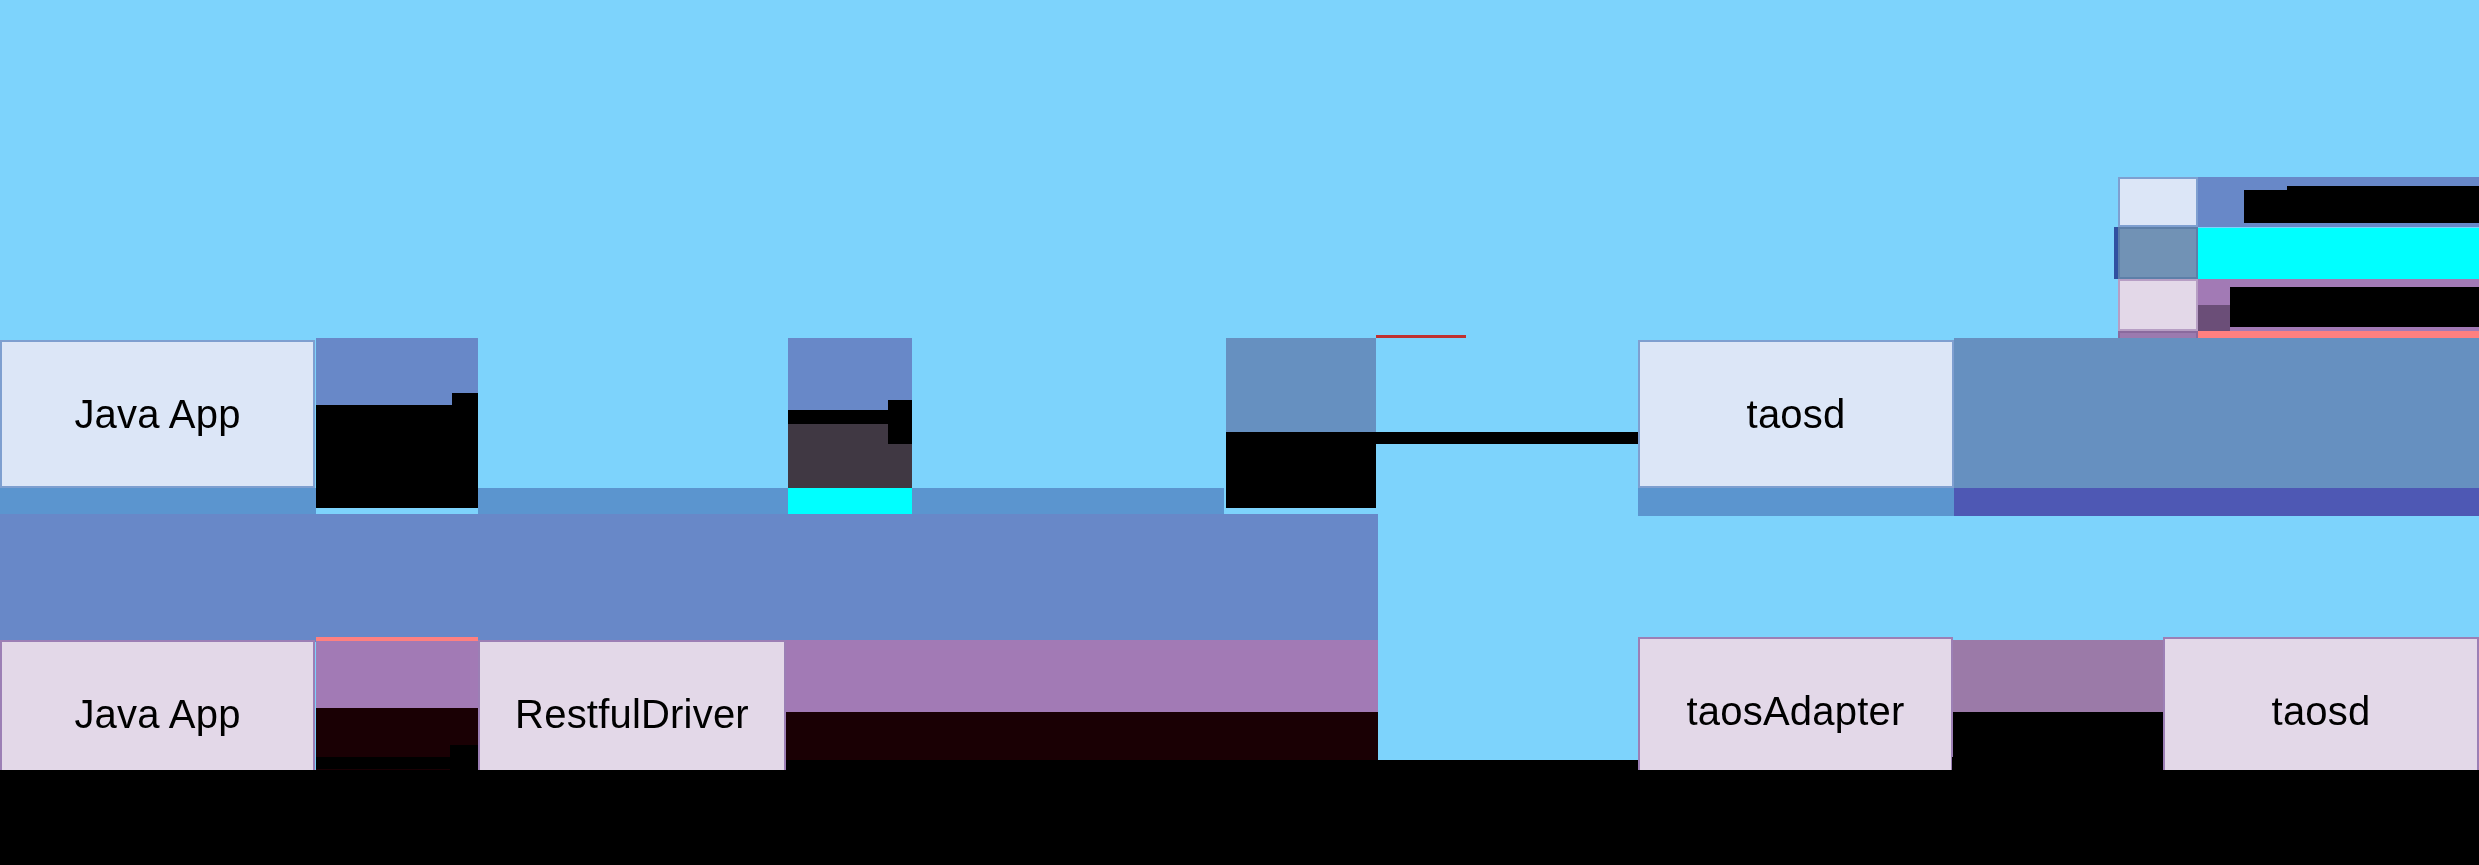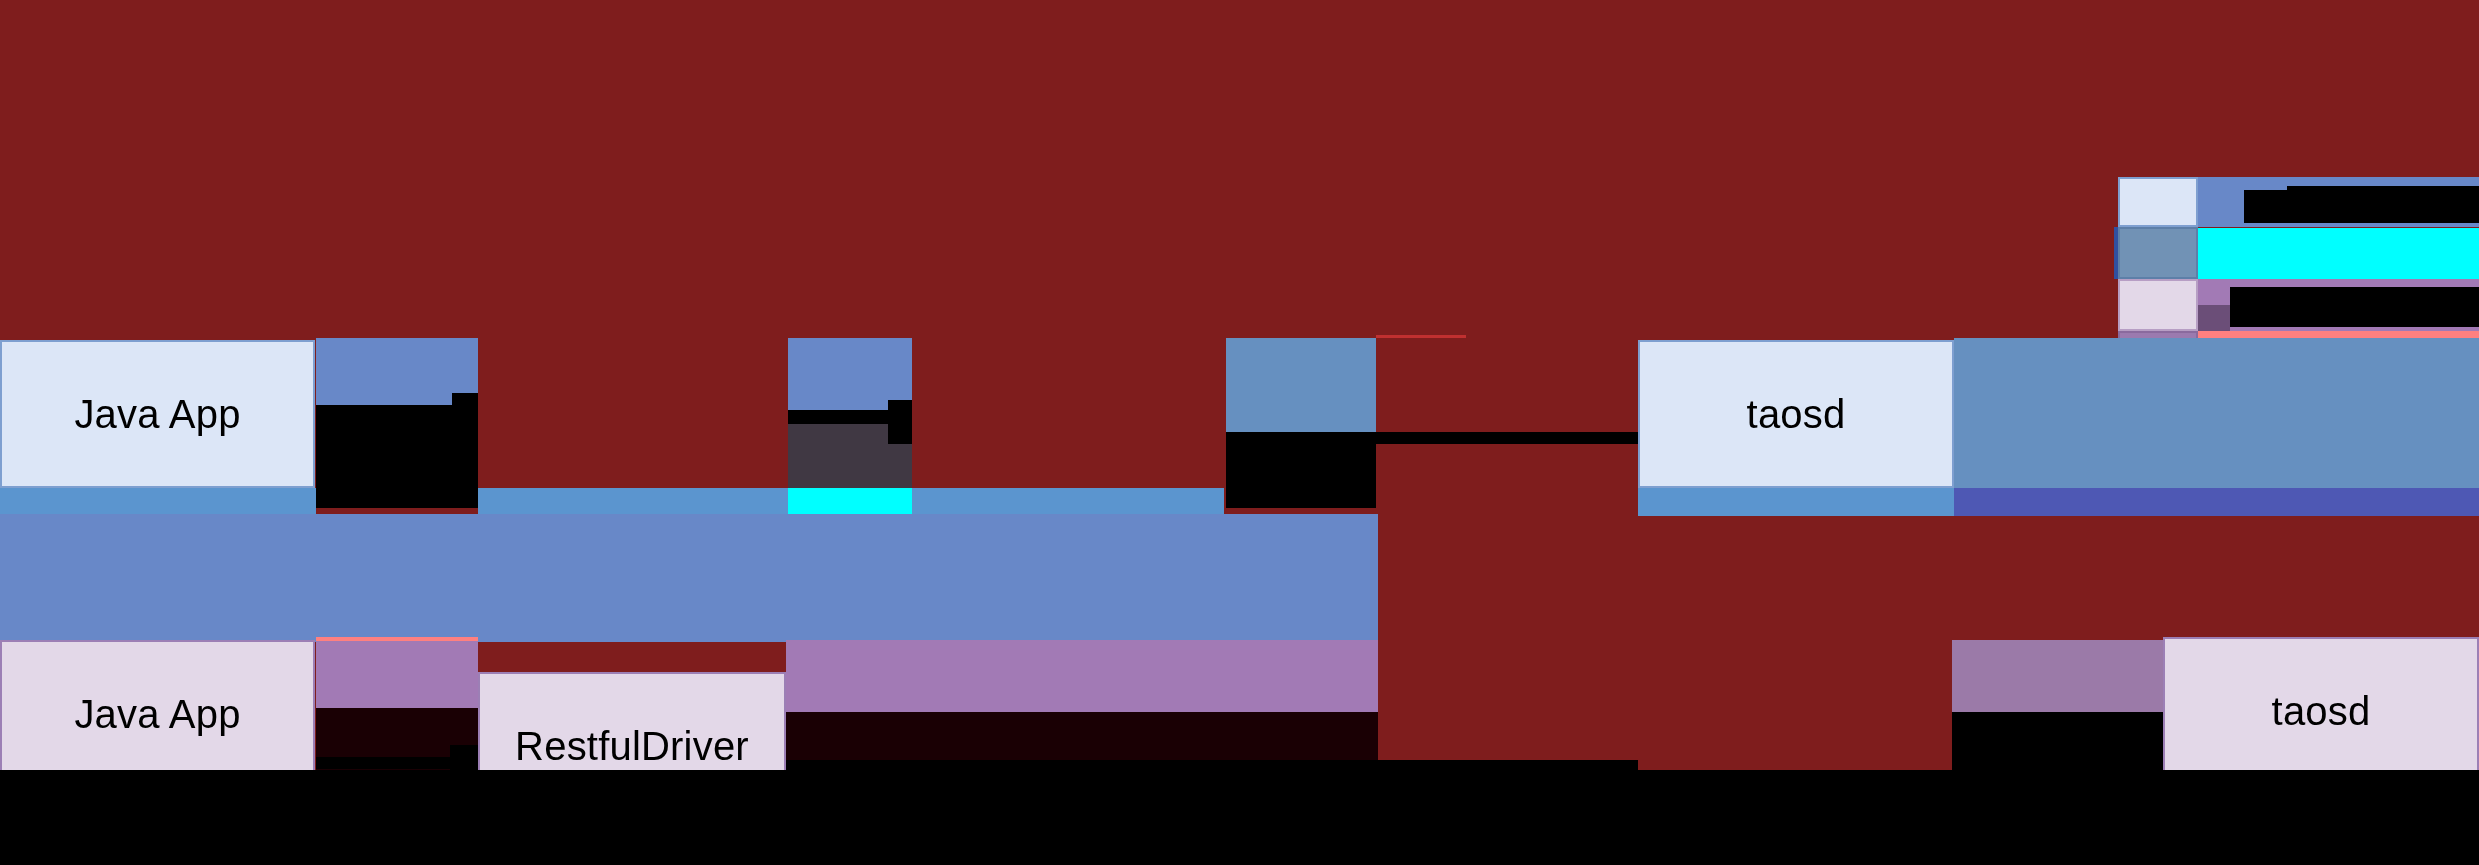--- a/index.html
+++ b/index.html
@@ -7,21 +7,21 @@
     padding: 0;
     background: #000000;
   }
   body {
     font-family: "Liberation Sans", sans-serif;
   }
   #canvas {
     position: relative;
     width: 2479px;
     height: 770px;
-    background: #7f1d1d;
+    background: #7dd3fc;
     overflow: hidden;
   }
   .abs { position: absolute; }
 
   
   .node {
     display: flex;
     align-items: center;
     justify-content: center;
     box-sizing: border-box;
@@ -149,24 +149,27 @@
   <div class="abs band band-purple" style="left:786px; top:640px; width:592px; height:72px;"></div>
   <div class="abs band band-darkred" style="left:786px; top:712px; width:592px; height:72px;"></div>
 
   <div class="abs band band-purple-dk" style="left:1952px; top:640px; width:212px; height:72px;"></div>
   <div class="abs band band-black" style="left:1952px; top:712px; width:212px; height:72px;"></div>
 
   <div class="abs node rest" style="left:0px; top:640px; width:315px; height:148px;">
     <span>Java App</span>
   </div>
 
-  <div class="abs node rest" style="left:478px; top:672px; width:308px; height:148px;">
+  <div class="abs node rest" style="left:478px; top:640px; width:308px; height:148px;">
     <span>RestfulDriver</span>
   </div>
 
+  <div class="abs node rest" style="left:1638px; top:637px; width:315px; height:148px;">
+    <span>taosAdapter</span>
+  </div>
 
   <div class="abs node rest" style="left:2163px; top:637px; width:316px; height:148px;">
     <span>taosd</span>
   </div>
 
   <div class="abs band band-black" style="left:316px; top:755px; width:150px; height:0px;"></div>
   <div class="abs band band-black" style="left:316px; top:755px; width:0px; height:0px;"></div>
 
   <div class="abs band band-black" style="left:316px; top:757px; width:148px; height:12px;"></div>
   <div class="abs band band-black" style="left:450px; top:745px; width:28px; height:38px;"></div>

